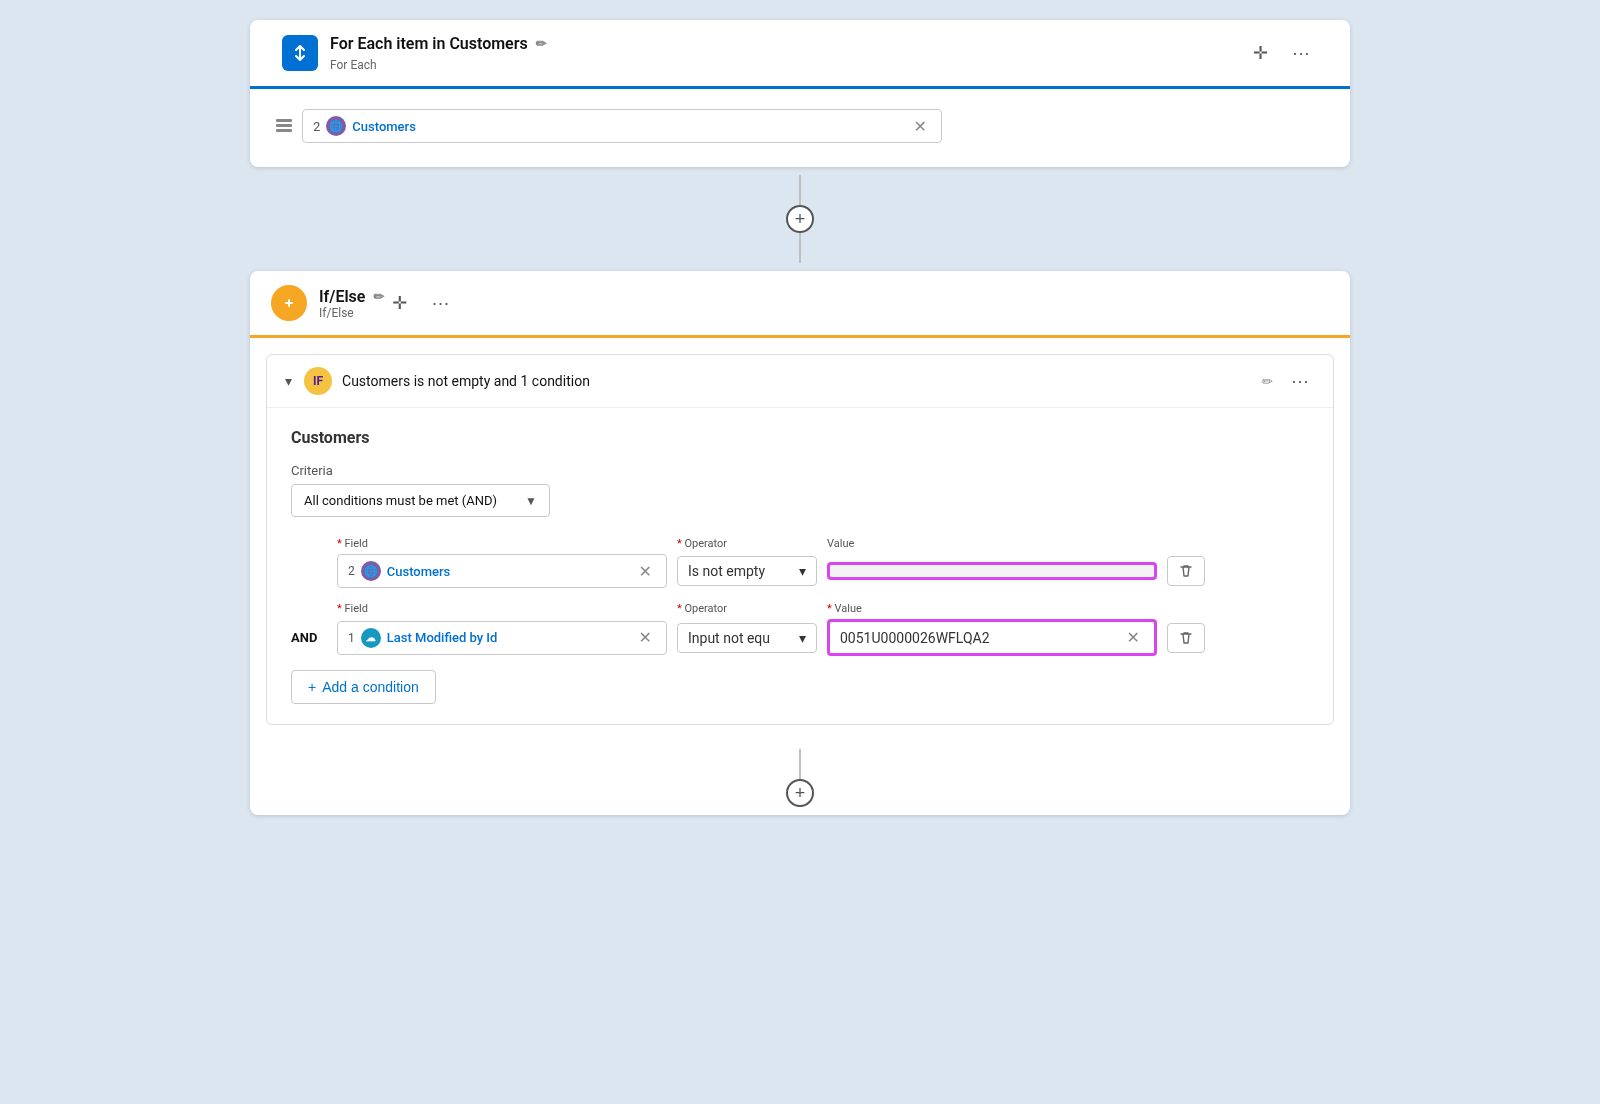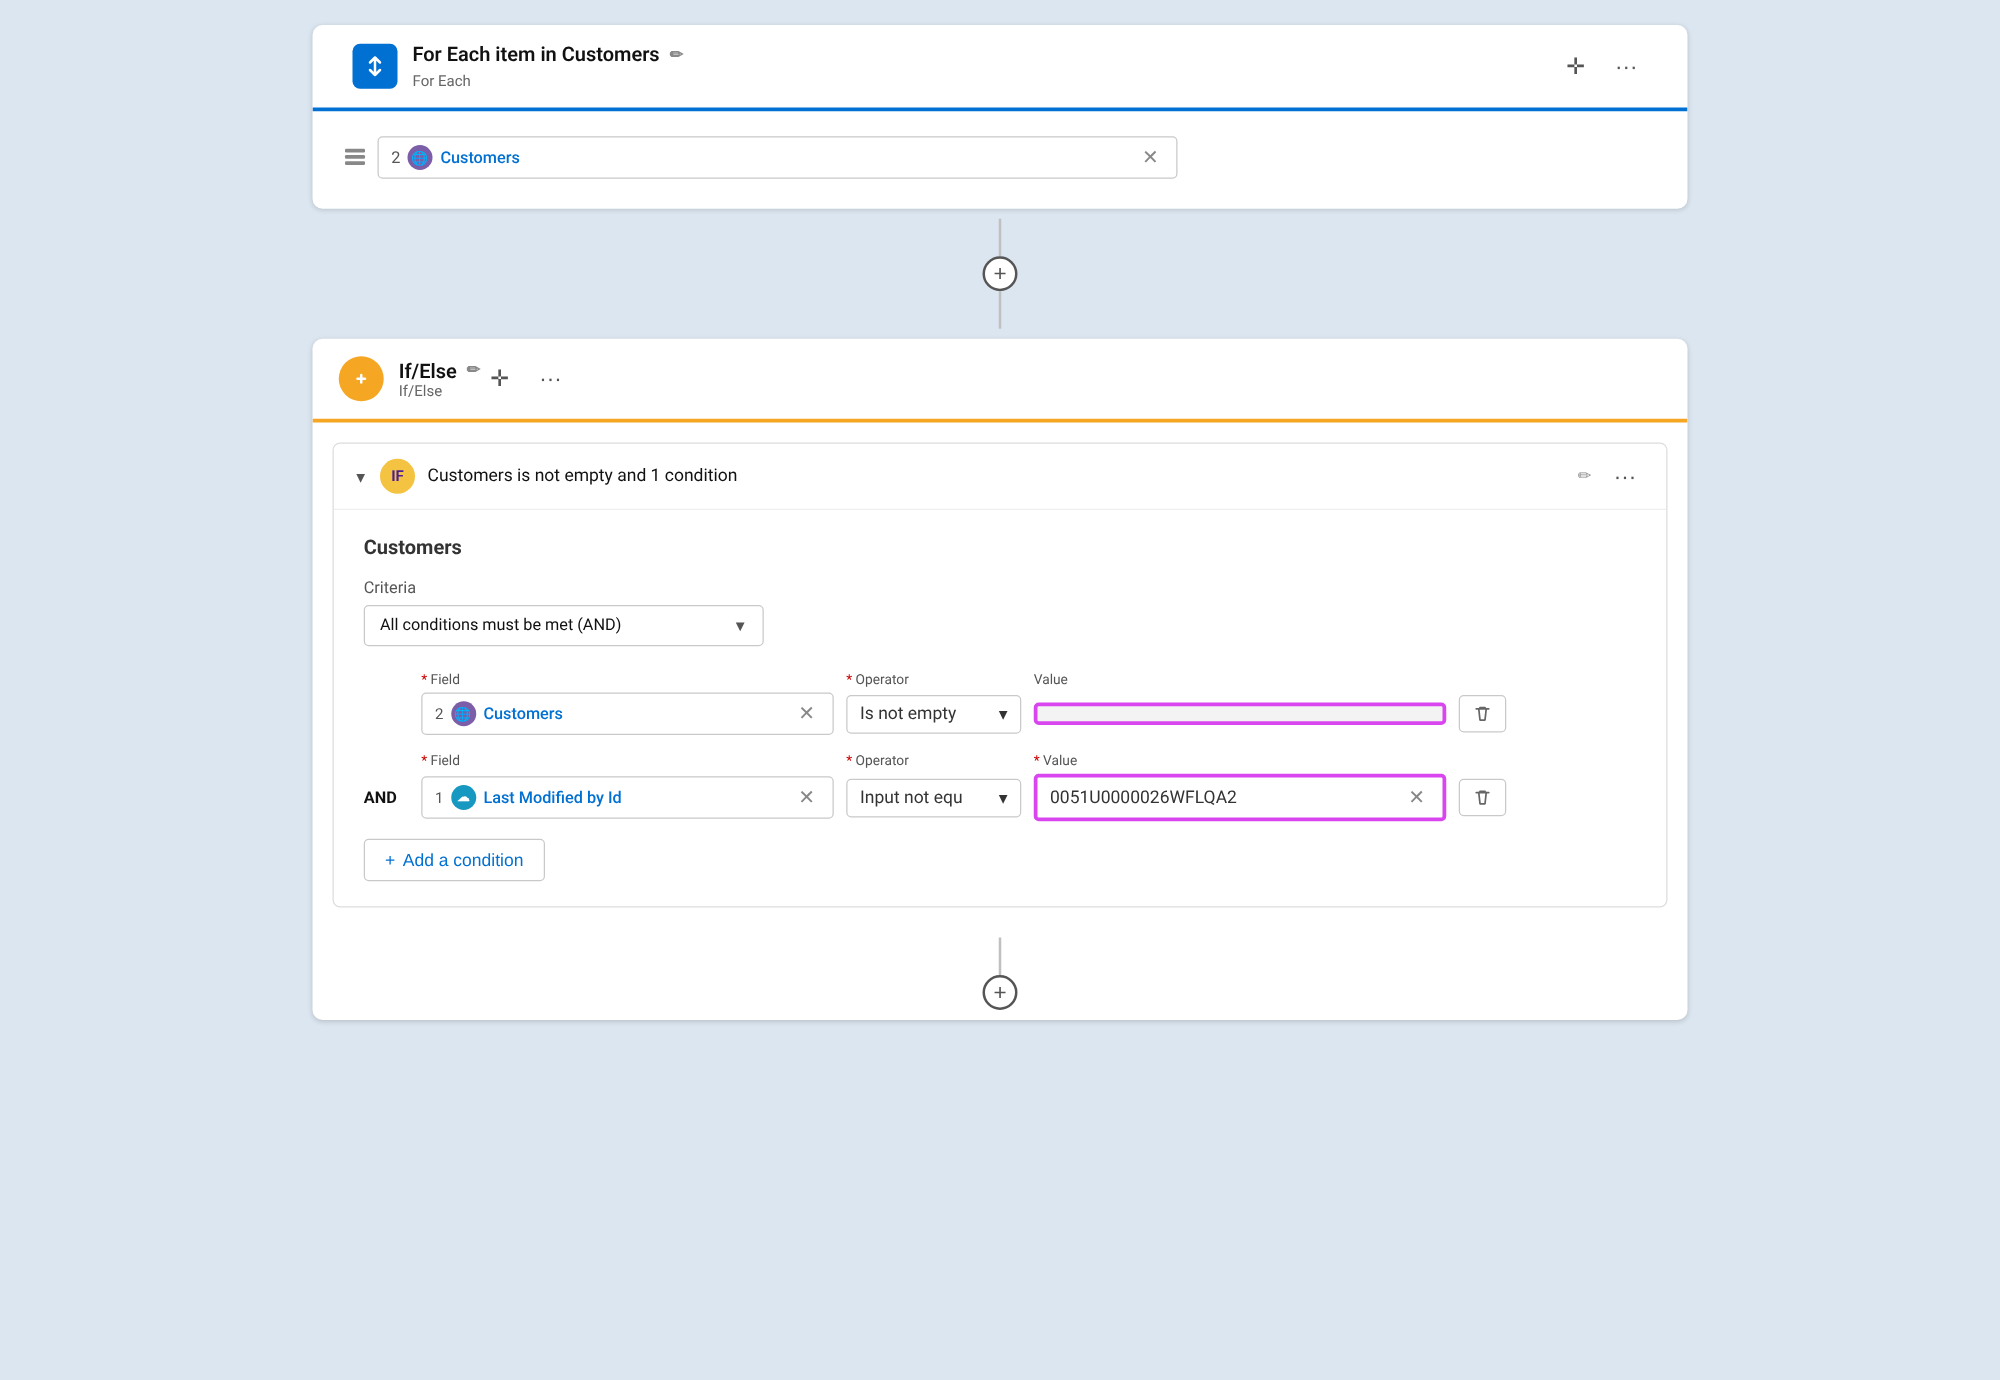--- a/index.html
+++ b/index.html
@@ -286,21 +286,21 @@
       font-size: 13px;
       color: #555;
       margin-bottom: 6px;
     }
     .criteria-select {
       display: flex;
       align-items: center;
       border: 1px solid #c9c9c9;
       border-radius: 4px;
       padding: 8px 12px;
-      width: 320px;
+      width: 259px;
       background: #fff;
       cursor: pointer;
       justify-content: space-between;
       margin-bottom: 20px;
     }
     .criteria-select-text {
       font-size: 13px;
       color: #111;
     }
     .chevron-down {

